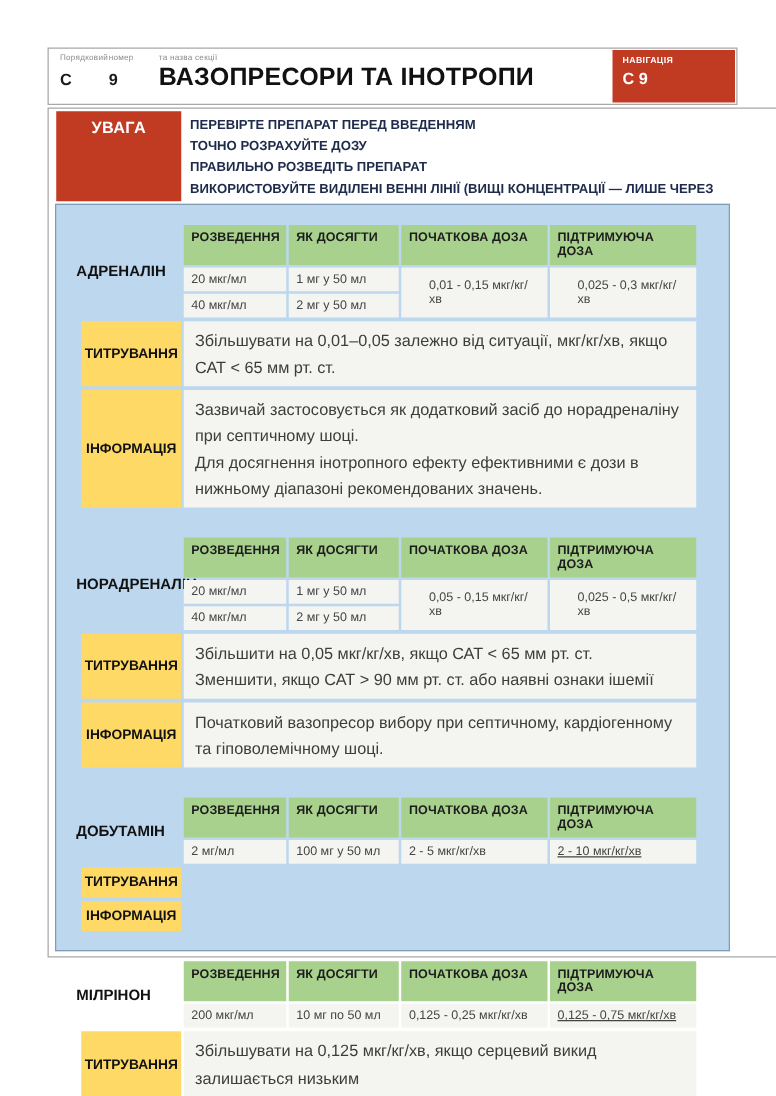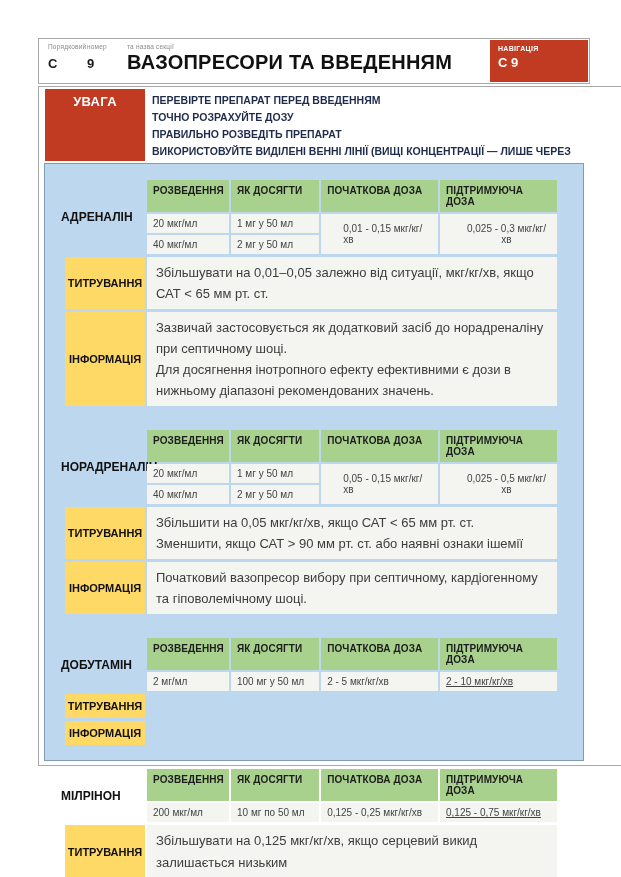--- a/index.html
+++ b/index.html
@@ -43,21 +43,21 @@
   .drug-name { width:100px; flex:0 0 100px; padding-left:16px; font-size:12px;
                font-weight:700; color:#111; display:flex; align-items:center; }
 
   .tbl { flex:1; display:grid; grid-template-columns:20% 21.5% 28.5% 1fr; gap:2px; }
   .tbl .h { background:#a9d18e; font-size:10px; font-weight:700; color:#1c1c1c;
             padding:5px 6px; letter-spacing:.1px; }
   .tbl .c { background:#f4f4f1; font-size:10px; color:#444; padding:4px 6px; }
   .tbl .merge { display:flex; align-items:center;padding-left:22px; }
   .r2c1 { grid-column:1; grid-row:2; } .r2c2 { grid-column:2; grid-row:2; }
   .r3c1 { grid-column:1; grid-row:3; } .r3c2 { grid-column:2; grid-row:3; }
-  .mc3  { grid-column:3; grid-row:2 / 4; } .mc4 { grid-column:4; grid-row:2 / 4;text-align:center; }
+  .mc3  { grid-column:3; grid-row:2 / 4; } .mc4 { grid-column:4; grid-row:2 / 4; }
   .sc3  { grid-column:3; grid-row:2; }     .sc4 { grid-column:4; grid-row:2;text-decoration:underline; }
 
   .lbl-row { display:flex; gap:2px; margin:3px 0 0 20px; }
   .ylabel { flex:0 0 80px; width:80px; background:#ffd966; font-size:11px; font-weight:700;
             color:#111; display:flex; align-items:center; justify-content:center;
             text-align:center; padding:6px 20px; }
   .content { flex:1; background:#f4f4f1; font-size:13px; color:#3d3d3d;
              line-height:1.62; padding:5px 9px; white-space:pre-line; }
 </style>
 </head>
@@ -69,21 +69,21 @@
     <div class="hcol hcol-1">
       <div class="mini">Порядковий</div>
       <div class="big">C</div>
     </div>
     <div class="hcol hcol-2">
       <div class="mini">номер</div>
       <div class="big">9</div>
     </div>
     <div class="hcol hcol-3">
       <div class="mini">та назва секції</div>
-      <div class="title">ВАЗОПРЕСОРИ ТА ВВЕДЕННЯМ</div>
+      <div class="title">ВАЗОПРЕСОРИ ТА ІНОТРОПИ</div>
     </div>
     <div class="navbox">
       <div class="mini">НАВІГАЦІЯ</div>
       <div class="code">C 9</div>
     </div>
   </div>
 
   <div class="main">
 
     <div class="att-box">УВАГА</div>

